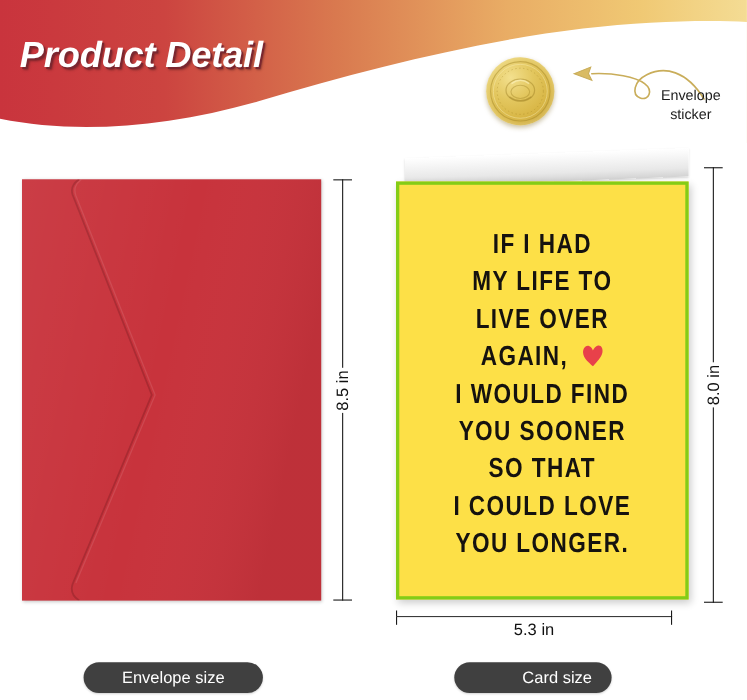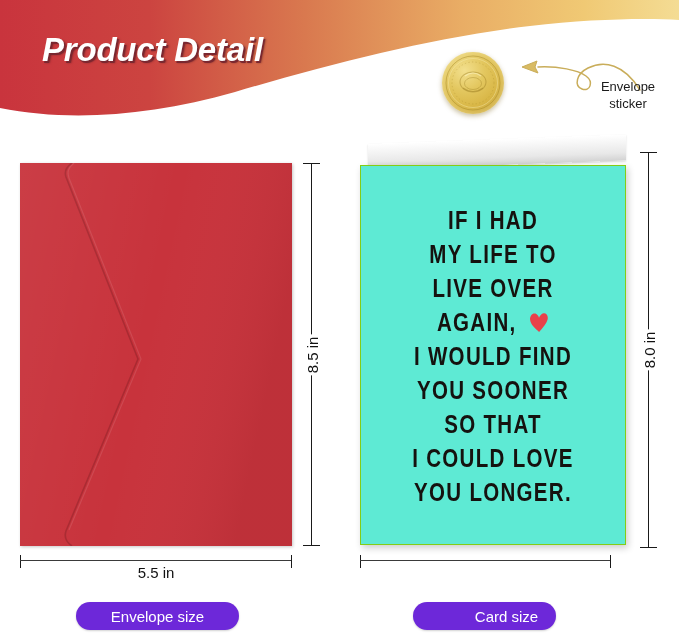--- a/index.html
+++ b/index.html
@@ -29,21 +29,20 @@
     top: 31px;
     font-size: 33px;
     font-weight: bold;
     font-style: italic;
     color: #ffffff;
     letter-spacing: -0.2px;
     text-shadow:
        1.6px 1.6px 0 #7a2730,
        2.4px 2.4px 2px rgba(80,25,30,0.55);
     white-space: nowrap;
-    margin-left: 24px;
   }
 
   
   .sticker {
     position: absolute;
     left: 442px;
     top: 52px;
     width: 62px;
     height: 62px;
     border-radius: 50%;
@@ -104,22 +103,22 @@
     transform: skewY(-2.1deg);
     transform-origin: left bottom;
     box-shadow: 0 1px 2px rgba(0,0,0,0.16);
   }
   .card-front {
     position: absolute;
     left: 8px;
     top: 21px;
     width: 266px;
     height: 380px;
-    background: #5eead4;
-    border: 1px solid #84cc16;
+    background: #fde047;
+    border: 3px solid #84cc16;
     box-shadow: 2px 3px 7px rgba(0,0,0,0.20);
   }
   .card-text {
     position: absolute;
     left: 0; right: 0;
     top: 37px;
     text-align: center;
     font-family: "Liberation Sans Narrow", "Liberation Sans", sans-serif;
     font-size: 25px;
     line-height: 34px;
@@ -179,21 +178,21 @@
     text-align: center;
     font-size: 15px;
     color: #111;
   }
 
   
   .pill {
     position: absolute;
     height: 28px;
     border-radius: 14px;
-    background: #6d28d9;
+    background: #404040;
     color: #ffffff;
     font-size: 15px;
     display: flex;
     align-items: center;
     justify-content: center;
     box-shadow: 0 1px 2px rgba(0,0,0,0.18);
   }
   .pill.env { left: 76px; top: 472px; width: 163px; }
   .pill.card { left: 413px; top: 472px; width: 143px; padding-left: 44px; }
 </style>
@@ -259,26 +258,20 @@
     </svg>
   </div>
 
   <div class="dim-v" style="left:300px; top:33px; height:383px;">
     <div class="tick top"></div>
     <div class="rule"></div>
     <div class="tick bot"></div>
     <span class="dim-label">8.5 in</span>
   </div>
 
-  <div class="dim-h" style="left:20px; top:425px; width:272px;">
-    <div class="tick l"></div>
-    <div class="rule"></div>
-    <div class="tick r"></div>
-    <span class="dim-label">5.5 in</span>
-  </div>
 
   <div class="card-wrap">
     <div class="card-back"></div>
     <div class="card-front">
       <div class="card-text">
         <div class="card-line">IF I HAD</div>
         <div class="card-line">MY LIFE TO</div>
         <div class="card-line">LIVE OVER</div>
         <div class="card-line">
           <span>AGAIN,</span>
@@ -300,18 +293,19 @@
     <div class="tick top"></div>
     <div class="rule"></div>
     <div class="tick bot"></div>
     <span class="dim-label">8.0 in</span>
   </div>
 
   <div class="dim-h" style="left:360px; top:425px; width:251px;">
     <div class="tick l"></div>
     <div class="rule"></div>
     <div class="tick r"></div>
+    <span class="dim-label">5.3 in</span>
   </div>
 
   <div class="pill env">Envelope size</div>
   <div class="pill card">Card size</div>
 
 </div>
 
 </body></html>

